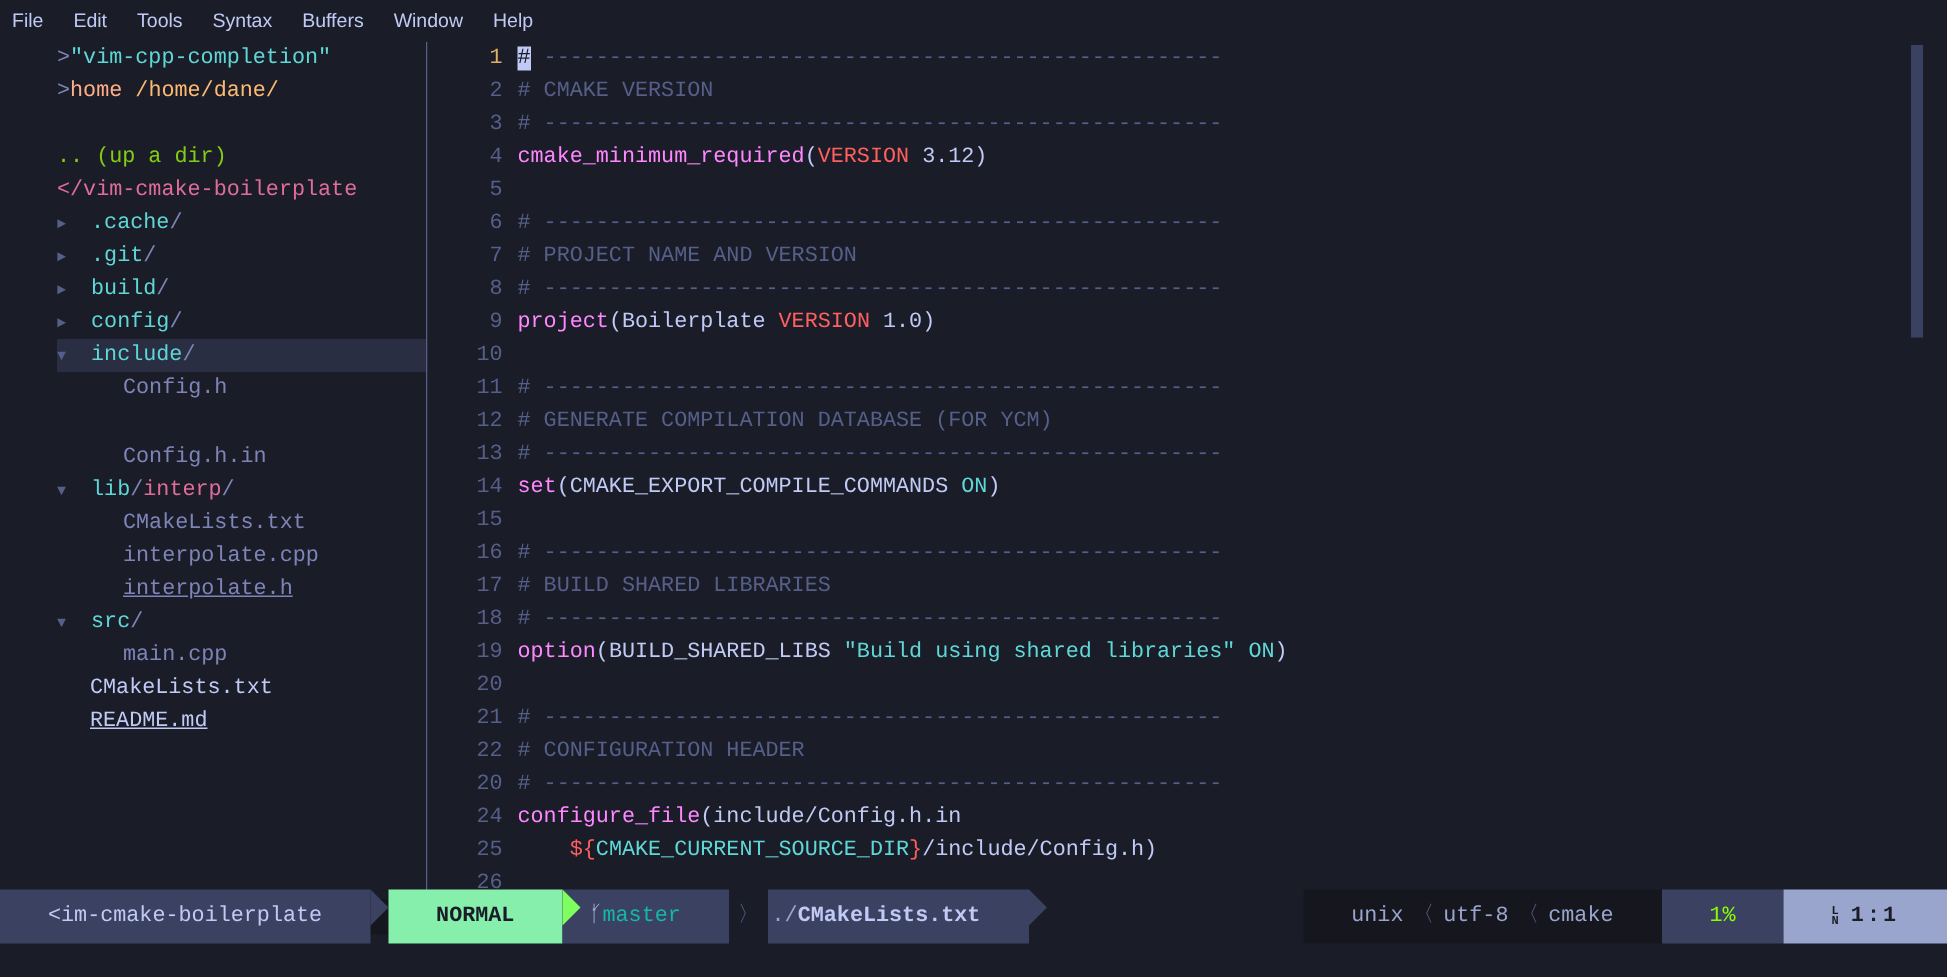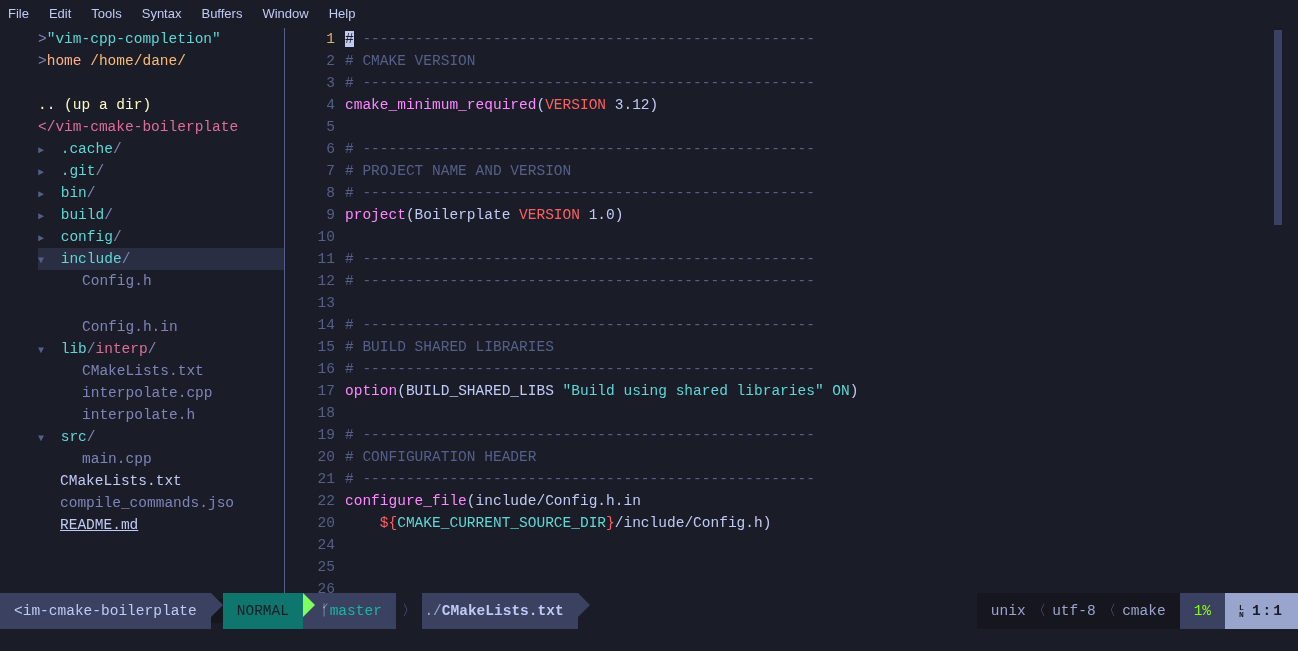--- a/index.html
+++ b/index.html
@@ -9,21 +9,21 @@
 .workspace{display:flex;height:571px;position:relative}
 .scrollind{position:absolute;left:0;width:6px;background:#3b4261;top:2px;height:340px}
 .scrollind2{position:absolute;right:16px;width:8px;background:#3b4261;top:2px;height:195px}
 .sidebar{width:285px;background:#1a1d28;padding-left:38px;overflow:hidden;position:relative}
 .vsep{position:absolute;right:0;top:0;width:1px;height:100%;background:#565f89}
 .tree-line{white-space:nowrap;height:22px}
 .gt{color:#7e84b8}
 .q{color:#5fd7d7}
 .home{color:#ffaf87}
 .path{color:#fdba74}
-.updir{color:#fef9c3}
+.updir{color:#84cc16}
 .dirtitle{color:#e06c9b}
 .tri{color:#565f89;display:inline-block;width:14px;font-size:10px}
 .dir-name{color:#5fd7d7}
 .slash{color:#7e84b8}
 .sub{color:#e06c9b}
 .file{color:#7e84b8;padding-left:22px}
 .file.w{color:#c0caf5}
 .hiline{background:#292e42}
 .editor{flex:1;display:flex;position:relative}
 .gutter{width:60px;text-align:right;color:#565f89;padding-right:10px}
@@ -32,23 +32,23 @@
 .gutter .cur{color:#e0af68}
 .cm{color:#565f89}
 .fn{color:#ff87ff}
 .kw{color:#ff5f5f}
 .on{color:#5fd7d7}
 .str{color:#5fd7d7}
 .var{color:#5fd7d7}
 .br1{color:#ff5f5f}
 .cursor{background:#c0caf5;color:#1a1d28}
 .statusbar{height:24px;display:flex;align-items:center;font-size:14.5px}
-.sb-seg{height:36px;display:flex;align-items:center;padding:0 14px;white-space:nowrap;position:relative}
+.sb-seg{height:36px;display:flex;align-items:center;padding:0 32px;white-space:nowrap;position:relative}
 .sb1{background:#3b4261;color:#c0caf5}
-.sb2{background:#0f766e;color:#1a1d28;font-weight:normal}
+.sb2{background:#86efac;color:#1a1d28;font-weight:bold}
 .sb3{background:#3b4261;color:#9aa5ce}
 .sb4{background:#3b4261;color:#9aa5ce}
 .sbspace{flex:1;background:#16161e}
 .sb5{background:#16161e;color:#9aa5ce}
 .sb7{background:#3b4261;color:#87ff00}
 .sb8{background:#9aa5ce;color:#1a1d28;font-weight:bold}
 .arrow-r::after{content:'';position:absolute;right:-12px;top:0;border-left:12px solid;border-top:12px solid transparent;border-bottom:12px solid transparent;z-index:1}
 .sb1.arrow-r::after{border-left-color:#3b4261}
 .sb2.arrow-r::after{border-left-color:#7fff5f}
 .sb4.arrow-r::after{border-left-color:#3b4261}
@@ -76,34 +76,32 @@
 
   <div class="sidebar">
      <div class="tree-line"><span class="gt">&gt;</span><span class="q">"vim-cpp-completion"</span></div>
      <div class="tree-line"><span class="gt">&gt;</span><span class="home">home</span><span class="path"> <span>/home/dane/</span></span></div>
      <div class="tree-line"></div>
      <div class="tree-line"><span class="updir">.. (up a dir)</span></div>
      <div class="tree-line"><span class="dirtitle">&lt;/vim-cmake-boilerplate</span></div>
      <div id="tree">
         <div class="tree-line"><span class="tri">►</span> <span class="dir-name">.cache</span><span class="slash">/</span></div>
         <div class="tree-line"><span class="tri">►</span> <span class="dir-name">.git</span><span class="slash">/</span></div>
-        <div class="tree-line"><span class="tri">►</span> <span class="dir-name">bin</span><span class="slash">/</span></div>
         <div class="tree-line"><span class="tri">►</span> <span class="dir-name">build</span><span class="slash">/</span></div>
         <div class="tree-line"><span class="tri">►</span> <span class="dir-name">config</span><span class="slash">/</span></div>
         <div class="tree-line hiline"><span class="tri">▼</span> <span class="dir-name">include</span><span class="slash">/</span></div>
         <div class="tree-line file" style="padding-left: 44px;">Config.h</div>
         <div class="tree-line file" style="padding-left: 44px; margin-top: 24px;">Config.h.in</div>
         <div class="tree-line"><span class="tri">▼</span> <span class="dir-name">lib</span><span class="slash">/</span><span class="sub">interp</span><span class="slash">/</span></div>
         <div class="tree-line file" style="padding-left: 44px;">CMakeLists.txt</div>
         <div class="tree-line file" style="padding-left: 44px;">interpolate.cpp</div>
-        <div class="tree-line file" style="padding-left: 44px;">interpolate.h</div>
+        <div class="tree-line file" style="padding-left: 44px; text-decoration: underline;">interpolate.h</div>
         <div class="tree-line"><span class="tri">▼</span> <span class="dir-name">src</span><span class="slash">/</span></div>
         <div class="tree-line file" style="padding-left: 44px;">main.cpp</div>
         <div class="tree-line file w" style="padding-left: 22px;">CMakeLists.txt</div>
-        <div class="tree-line file" style="padding-left: 22px;">compile_commands.jso</div>
         <div class="tree-line file w" style="padding-left: 22px; text-decoration: underline;">README.md</div>
       </div>
      <div class="vsep"></div>
   </div>
 
   <div class="editor">
     <div class="gutter" id="gutter">
         <div class="code-line cur">1</div>
         <div class="code-line">2</div>
         <div class="code-line">3</div>
@@ -136,21 +134,23 @@
         <div class="code-line"><span class="cm"># CMAKE VERSION</span></div>
         <div class="code-line"><span class="cm"># ----------------------------------------------------</span></div>
         <div class="code-line"><span class="fn">cmake_minimum_required</span>(<span class="kw">VERSION</span> 3.12)</div>
         <div class="code-line"></div>
         <div class="code-line"><span class="cm"># ----------------------------------------------------</span></div>
         <div class="code-line"><span class="cm"># PROJECT NAME AND VERSION</span></div>
         <div class="code-line"><span class="cm"># ----------------------------------------------------</span></div>
         <div class="code-line"><span class="fn">project</span>(Boilerplate <span class="kw">VERSION</span> 1.0)</div>
         <div class="code-line"></div>
         <div class="code-line"><span class="cm"># ----------------------------------------------------</span></div>
+        <div class="code-line"><span class="cm"># GENERATE COMPILATION DATABASE (FOR YCM)</span></div>
         <div class="code-line"><span class="cm"># ----------------------------------------------------</span></div>
+        <div class="code-line"><span class="fn">set</span>(CMAKE_EXPORT_COMPILE_COMMANDS <span class="on">ON</span>)</div>
         <div class="code-line"></div>
         <div class="code-line"><span class="cm"># ----------------------------------------------------</span></div>
         <div class="code-line"><span class="cm"># BUILD SHARED LIBRARIES</span></div>
         <div class="code-line"><span class="cm"># ----------------------------------------------------</span></div>
         <div class="code-line"><span class="fn">option</span>(BUILD_SHARED_LIBS <span class="str">"Build using shared libraries"</span> <span class="on">ON</span>)</div>
         <div class="code-line"></div>
         <div class="code-line"><span class="cm"># ----------------------------------------------------</span></div>
         <div class="code-line"><span class="cm"># CONFIGURATION HEADER</span></div>
         <div class="code-line"><span class="cm"># ----------------------------------------------------</span></div>
         <div class="code-line"><span class="fn">configure_file</span>(include/Config.h.in</div>

